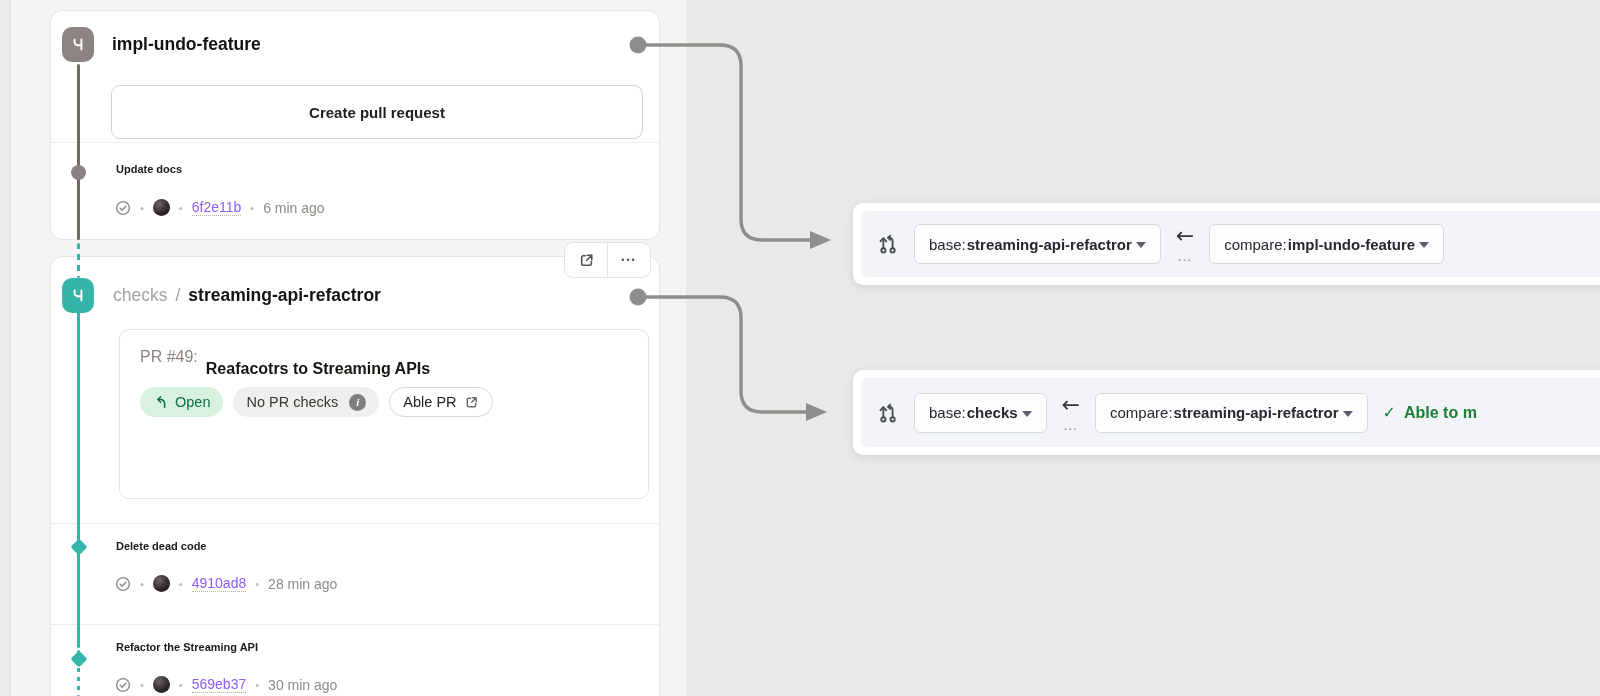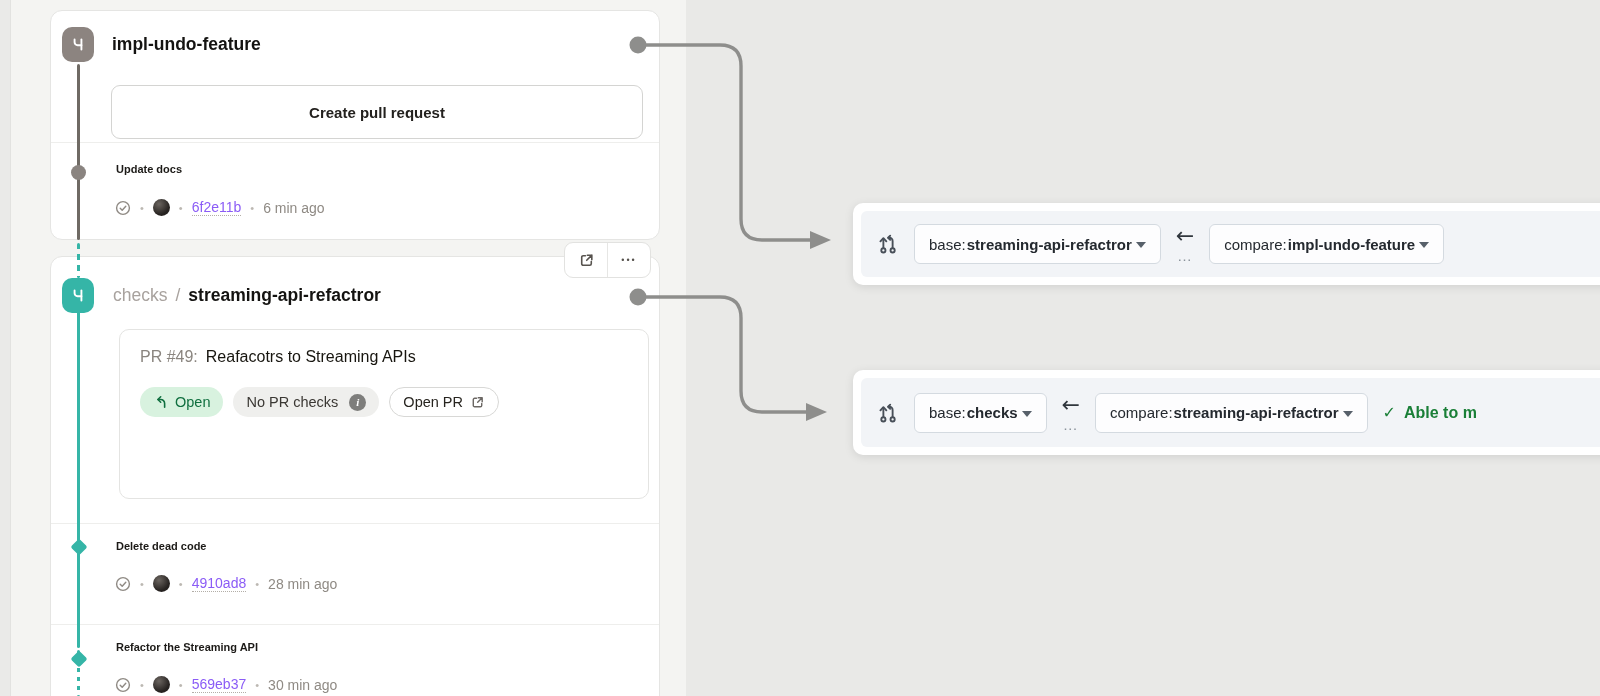--- a/index.html
+++ b/index.html
@@ -81,21 +81,21 @@
   .mini-ellipsis { font-size:9px; letter-spacing:2px; color:#57534e; }
 
   
   .pr-card {
     position:absolute; left:68px; top:72px; width:530px; height:170px;
     border:1px solid #e4e4e2; border-radius:10px; background:#fff; z-index:4;
   }
   .pr-title { position:absolute; left:20px; top:18px; font-size:16px;
     display:flex; gap:8px; white-space:nowrap; }
   .pr-number { color:#8a857f; font-weight:400; }
-  .pr-name { font-weight:400; color:#17150f; }
+  .pr-name { font-weight:700; color:#17150f;margin-top:12px; }
   .badge-row { position:absolute; left:20px; top:57px; display:flex; gap:10px; height:30px; }
   .pill { display:flex; align-items:center; gap:7px; height:30px; padding:0 13px;
     border-radius:16px; font-size:14.5px; white-space:nowrap; }
   .pill-open { background:#d8f2df; color:#0f6f3f; font-weight:500; }
   .pill-checks { background:#efefed; color:#3a3733; font-weight:500;gap:11px; }
   .pill-view { background:#fff; border:1px solid #d8d8d6; color:#27241f; font-weight:500; cursor:pointer; }
   .info-circle { width:17px; height:17px; border-radius:50%; background:#7e7e7c; color:#fff;
     font-size:11px; font-weight:700; display:flex; align-items:center; justify-content:center;
     font-family:"Liberation Serif","DejaVu Serif",serif; font-style:italic; }
 
@@ -181,21 +181,21 @@
               <path d="M8.2 1.9 L5.2 4.8 l3 2.9"></path>
             </svg>
           </span>
           <span>Open</span>
         </div>
         <div class="pill pill-checks">
           <span>No PR checks</span>
           <span class="info-circle">i</span>
         </div>
         <div class="pill pill-view">
-          <span>Open PR</span>
+          <span>Able PR</span>
           <span>
             <svg width="15" height="15" viewBox="0 0 16 16" fill="none" stroke="#6b6763" stroke-width="1.5" stroke-linecap="round" stroke-linejoin="round">
               <path d="M7 3.5 H4.9 A1.4 1.4 0 0 0 3.5 4.9 V11.1 A1.4 1.4 0 0 0 4.9 12.5 H11.1 A1.4 1.4 0 0 0 12.5 11.1 V9"></path>
               <path d="M8.8 3 H13 V7.2 M13 3 L8.2 7.8"></path>
             </svg>
           </span>
         </div>
       </div>
     </div>
 

